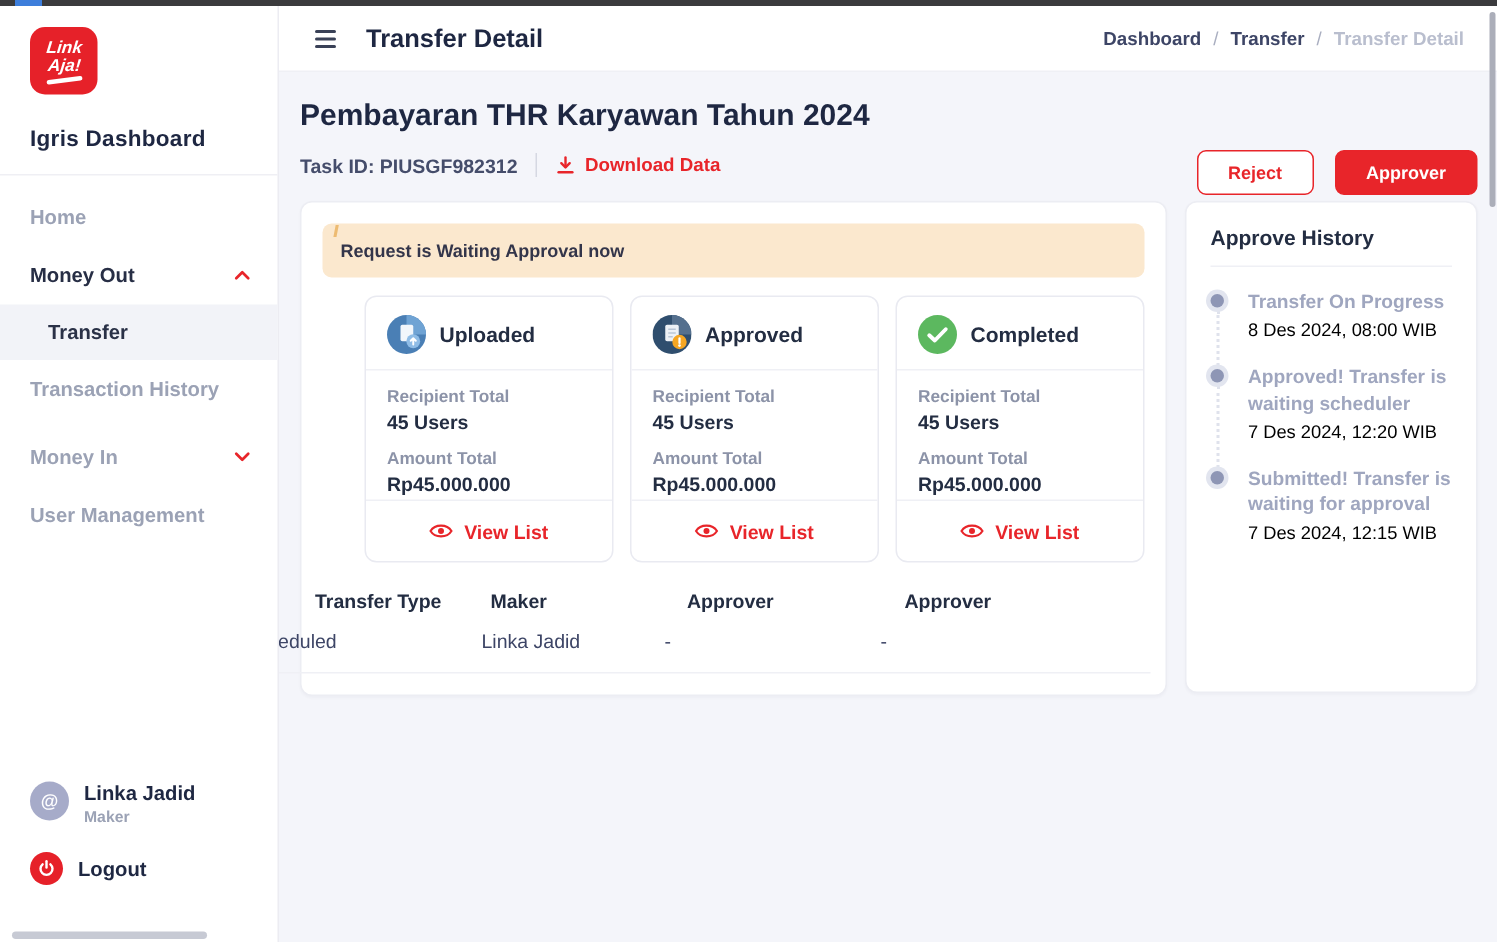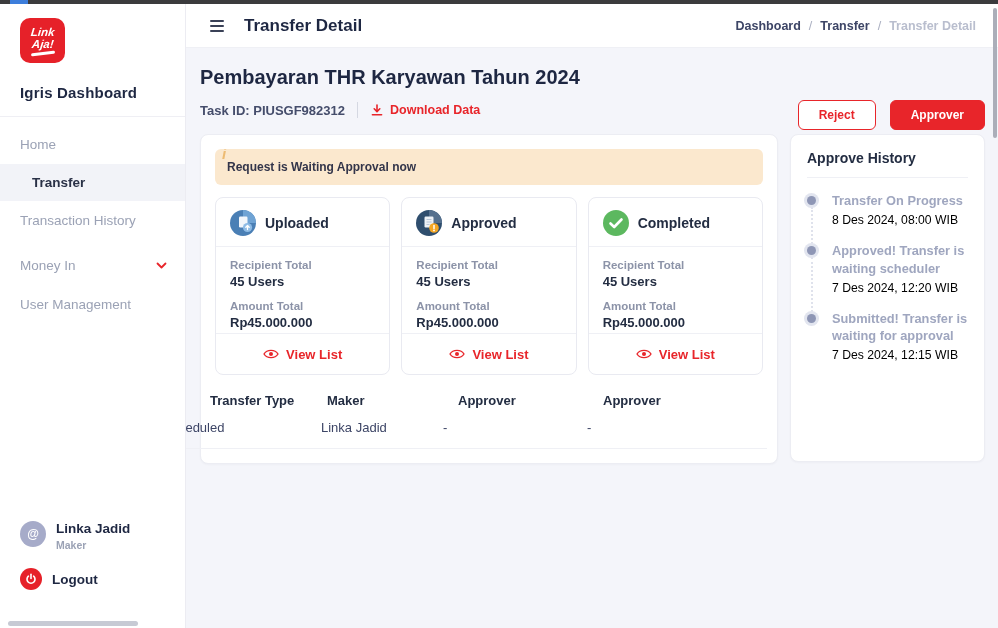--- a/index.html
+++ b/index.html
@@ -18,21 +18,21 @@
   
   .sidebar { position:absolute; left:0; top:4px; width:186px; height:624px; background:#fff; border-right:1px solid #ECECF2; z-index:10; }
   .logo { margin:14px 0 0 20px; width:45px; height:45px; background:#E62129; border-radius:10px;
           display:flex; flex-direction:column; justify-content:center; align-items:center; }
   .logo .lg { color:#fff; font-style:italic; font-weight:800; font-size:11.5px; line-height:1.05; transform:skewX(-6deg); }
   .logo .swoosh { width:24px; height:2.5px; background:#fff; border-radius:2px; transform:rotate(-7deg); margin-top:2px; }
   .app-title { margin:21px 20px 0; font-size:15px; font-weight:800; color:#1E2742; letter-spacing:.2px; }
   .sb-divider { margin-top:15px; border-top:1px solid #EFEFF4; }
   .menu { margin-top:8px; }
   .menu-item { display:flex; justify-content:space-between; align-items:center; padding:12px 18px 12px 20px;
-               font-size:13.5px; font-weight:400; color:#9BA2B5; cursor:pointer; }
+               font-size:13.5px; font-weight:700; color:#9BA2B5; cursor:pointer; }
   .menu-item.dark { color:#272E45; }
   .submenu-item { background:#F2F3F8; padding:11px 20px 11px 32px; font-size:13.5px; font-weight:700; color:#2A3147; cursor:pointer; }
   .menu-item.gap-top { margin-top:6px; }
   .chev { width:11px; height:7px; }
   .sidebar-bottom { position:absolute; left:20px; bottom:38px; }
   .user-row { display:flex; align-items:flex-start; gap:10px; }
   .avatar { width:26px; height:26px; border-radius:50%; background:#A6ABC9; color:#fff; font-size:12px; font-weight:700;
             display:flex; align-items:center; justify-content:center; }
   .user-name { font-size:13.5px; font-weight:800; color:#1E2742; }
   .user-role { font-size:10.5px; color:#9BA2B5; margin-top:3px; font-weight:600; }
@@ -63,21 +63,21 @@
   .btn-outline { background:#fff; border:1px solid #E8252A; color:#E8252A; }
   .btn-solid { background:#E8252A; border:1px solid #E8252A; color:#fff; }
 
   .main-card { margin-top:16px; width:578px; min-height:328px; background:#fff; border:1px solid #ECEDF3; border-radius:8px;
                padding:14px; position:relative; box-shadow:0 1px 2px rgba(40,45,70,.03); }
   .alert-banner { position:relative; background:#FBE8CE; border-radius:6px; height:36px; display:flex; align-items:center;
                   padding-left:12px; font-size:12px; color:#33354A; font-weight:600; overflow:hidden; }
   .alert-info-glyph { position:absolute; left:7px; top:-4px; font-size:15px; font-weight:800; color:#EDBB72; font-style:italic; }
   .alert-text { margin-left:0; }
 
-  .status-cards { display:flex; gap:11px; margin-top:12px; }
+  .status-cards { display:flex; gap:11px; margin-top:12px;margin-left:28px; }
   .status-card { width:176px; height:178px; border:1px solid #E9EAF1; border-radius:8px; position:relative; background:#fff; }
   .sc-header { display:flex; align-items:center; gap:9px; padding:12px 14px 10px; border-bottom:1px solid #EFF0F5; }
   .sc-title { font-size:14px; font-weight:800; color:#232D42; }
   .sc-body { padding:12px 14px 0; }
   .sc-label { font-size:11.5px; color:#8C93A8; font-weight:600; }
   .sc-value { font-size:13px; font-weight:800; color:#232D42; margin-top:3px; }
   .sc-group + .sc-group { margin-top:11px; }
   .sc-footer { position:absolute; left:0; right:0; bottom:0; height:41px; border-top:1px solid #EFF0F5;
                display:flex; align-items:center; justify-content:center; gap:7px; color:#E8252A;
                font-size:13px; font-weight:800; cursor:pointer; }
@@ -118,20 +118,26 @@
     <span class="lg">Aja!</span>
     <span class="swoosh"></span>
   </div>
   <div class="app-title">Igris Dashboard</div>
   <div class="sb-divider"></div>
 
   <div class="menu">
     <div class="menu-item">
       <span>Home</span>
     </div>
+    <div class="menu-item dark">
+      <span>Money Out</span>
+      <svg class="chev" viewBox="0 0 11 7">
+        <path d="M1.5 5.5 L5.5 1.5 L9.5 5.5" fill="none" stroke="#E8252A" stroke-width="1.8" stroke-linecap="round" stroke-linejoin="round"></path>
+      </svg>
+    </div>
     <div class="submenu-item">
       <span>Transfer</span>
     </div>
     <div class="menu-item">
       <span>Transaction History</span>
     </div>
     <div class="menu-item gap-top">
       <span>Money In</span>
       <svg class="chev" viewBox="0 0 11 7">
         <path d="M1.5 1.5 L5.5 5.5 L9.5 1.5" fill="none" stroke="#E8252A" stroke-width="1.8" stroke-linecap="round" stroke-linejoin="round"></path>

